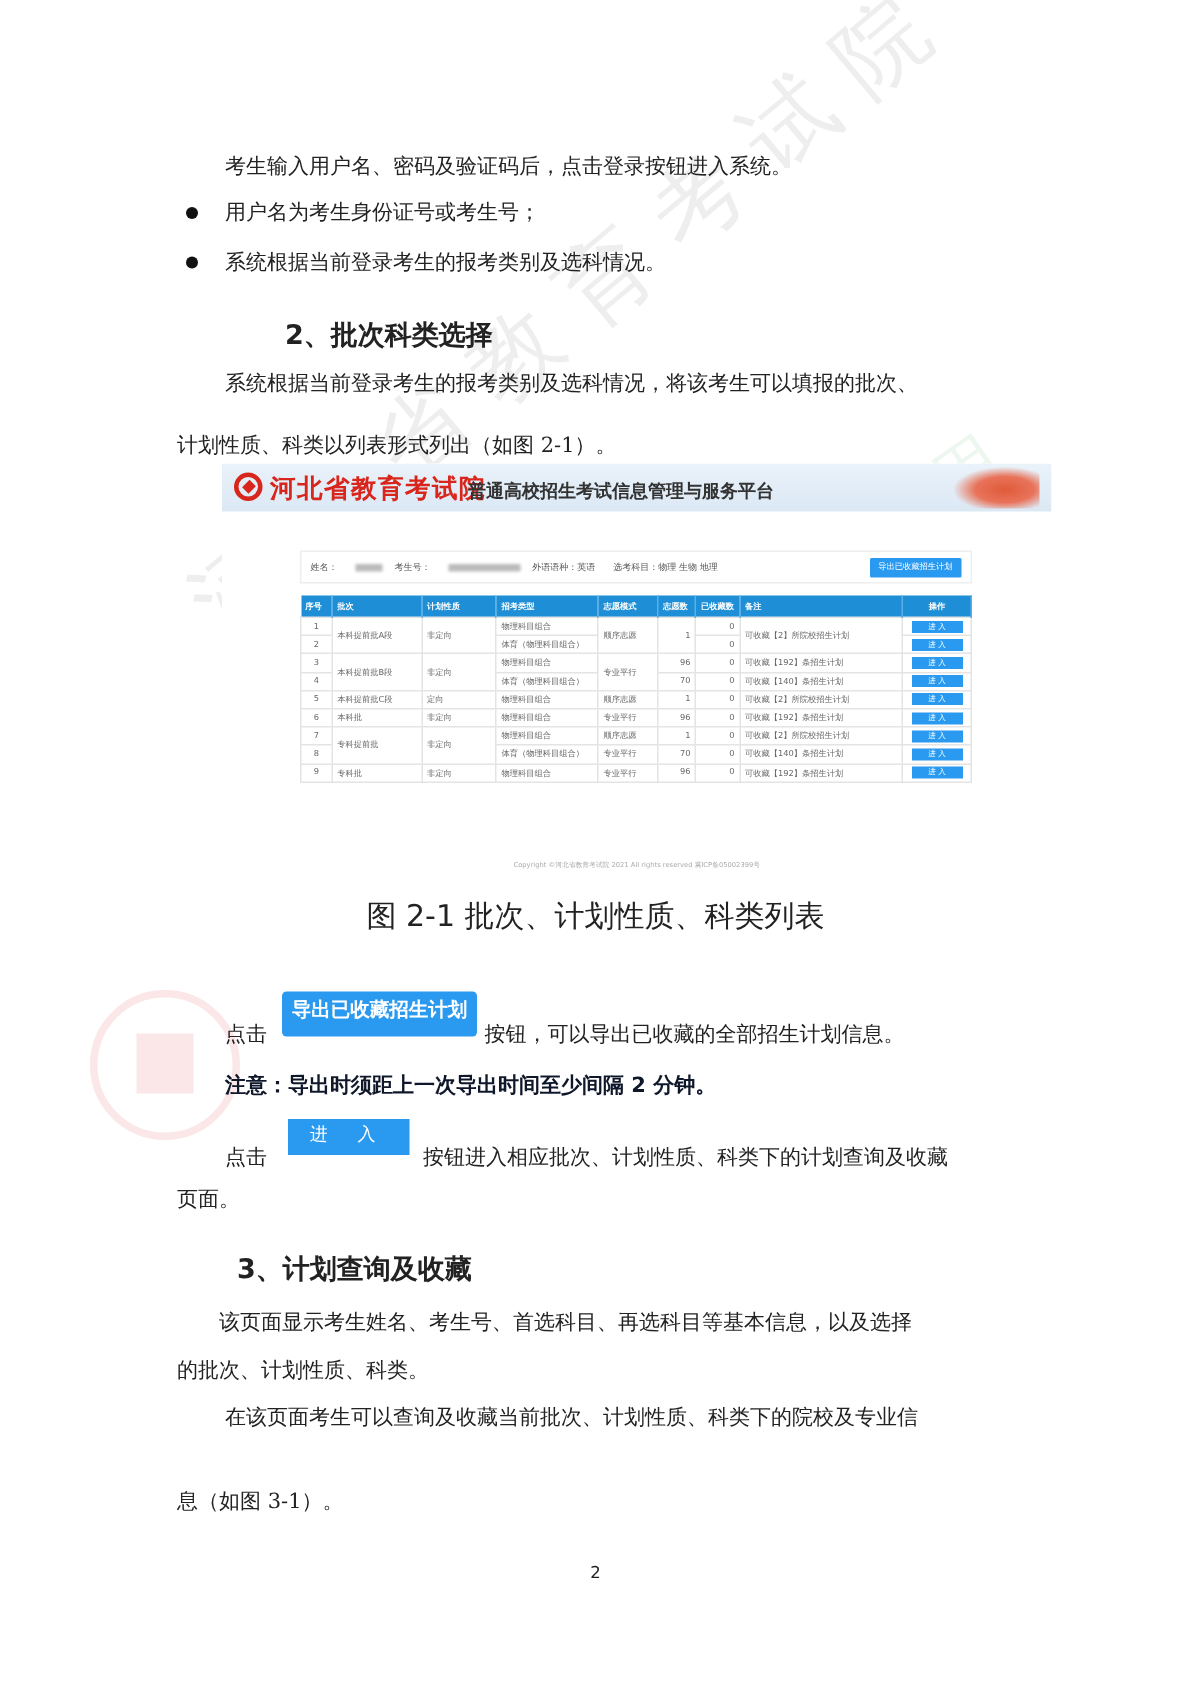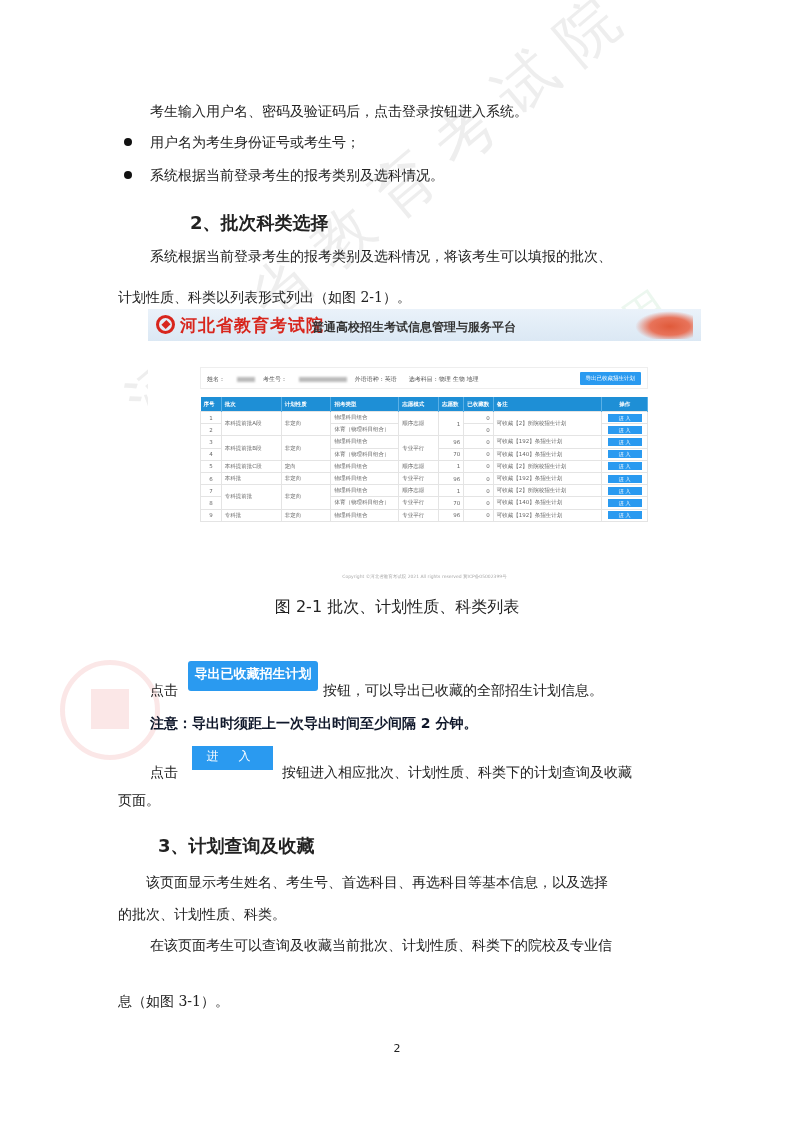--- a/index.html
+++ b/index.html
@@ -1,21 +1,21 @@
 <!DOCTYPE html>
 <html><head>
 <meta charset="utf-8">
 <style>
   html,body{margin:0;padding:0;background:#fff;}
   body{width:794px;height:1123px;position:relative;overflow:hidden;font-family:"DejaVu Serif","Liberation Serif",serif;color:#222;}
   .p{position:absolute;font-size:14px;line-height:20px;white-space:nowrap;}
   .bullet{position:absolute;width:8px;height:8px;border-radius:50%;background:#111;}
   .h2{position:absolute;font-family:"DejaVu Sans","Liberation Sans",sans-serif;font-weight:bold;font-size:18px;white-space:nowrap;}
   .note{position:absolute;font-family:"DejaVu Sans","Liberation Sans",sans-serif;font-weight:bold;color:#0f172a;font-size:14px;white-space:nowrap;}
-  .caption{position:absolute;font-family:"DejaVu Sans","Liberation Sans",sans-serif;font-size:16px;white-space:nowrap;left:0;width:794px;text-align:center;}
+  .caption{position:absolute;font-family:"DejaVu Sans","Liberation Sans",sans-serif;font-size:20px;white-space:nowrap;left:0;width:794px;text-align:center;}
   .pageno{position:absolute;left:0;width:794px;text-align:center;top:1042px;font-size:11px;font-family:"DejaVu Sans",sans-serif;}
   
   .shot{position:absolute;left:148px;top:309px;width:553px;height:272px;background:#fff;overflow:hidden;}
   .banner{height:32px;background:linear-gradient(#eaf2fa,#dbe8f4);position:relative;}
   .logo{position:absolute;left:8px;top:6px;width:19px;height:19px;border-radius:50%;border:3px solid #d8261d;box-sizing:border-box;}
   .logo::after{content:"";position:absolute;left:4px;top:3px;width:6px;height:7px;background:#d8261d;transform:rotate(45deg);}
   .brand{position:absolute;left:32px;top:5px;font-family:"DejaVu Sans",sans-serif;font-weight:bold;font-size:17px;color:#d8261d;letter-spacing:1px;}
   .platform{position:absolute;left:164px;top:10px;font-family:"DejaVu Sans",sans-serif;font-weight:bold;font-size:12px;color:#333;}
   .deco{position:absolute;right:8px;top:2px;width:58px;height:28px;background:radial-gradient(ellipse at 60% 55%,#e05a3a 0,#e8735a 40%,transparent 70%);}
   .bar{height:15px;background:#1e7ec8;color:#fff;font-family:"DejaVu Sans",sans-serif;font-size:6.5px;line-height:15px;position:relative;padding-left:18px;}

